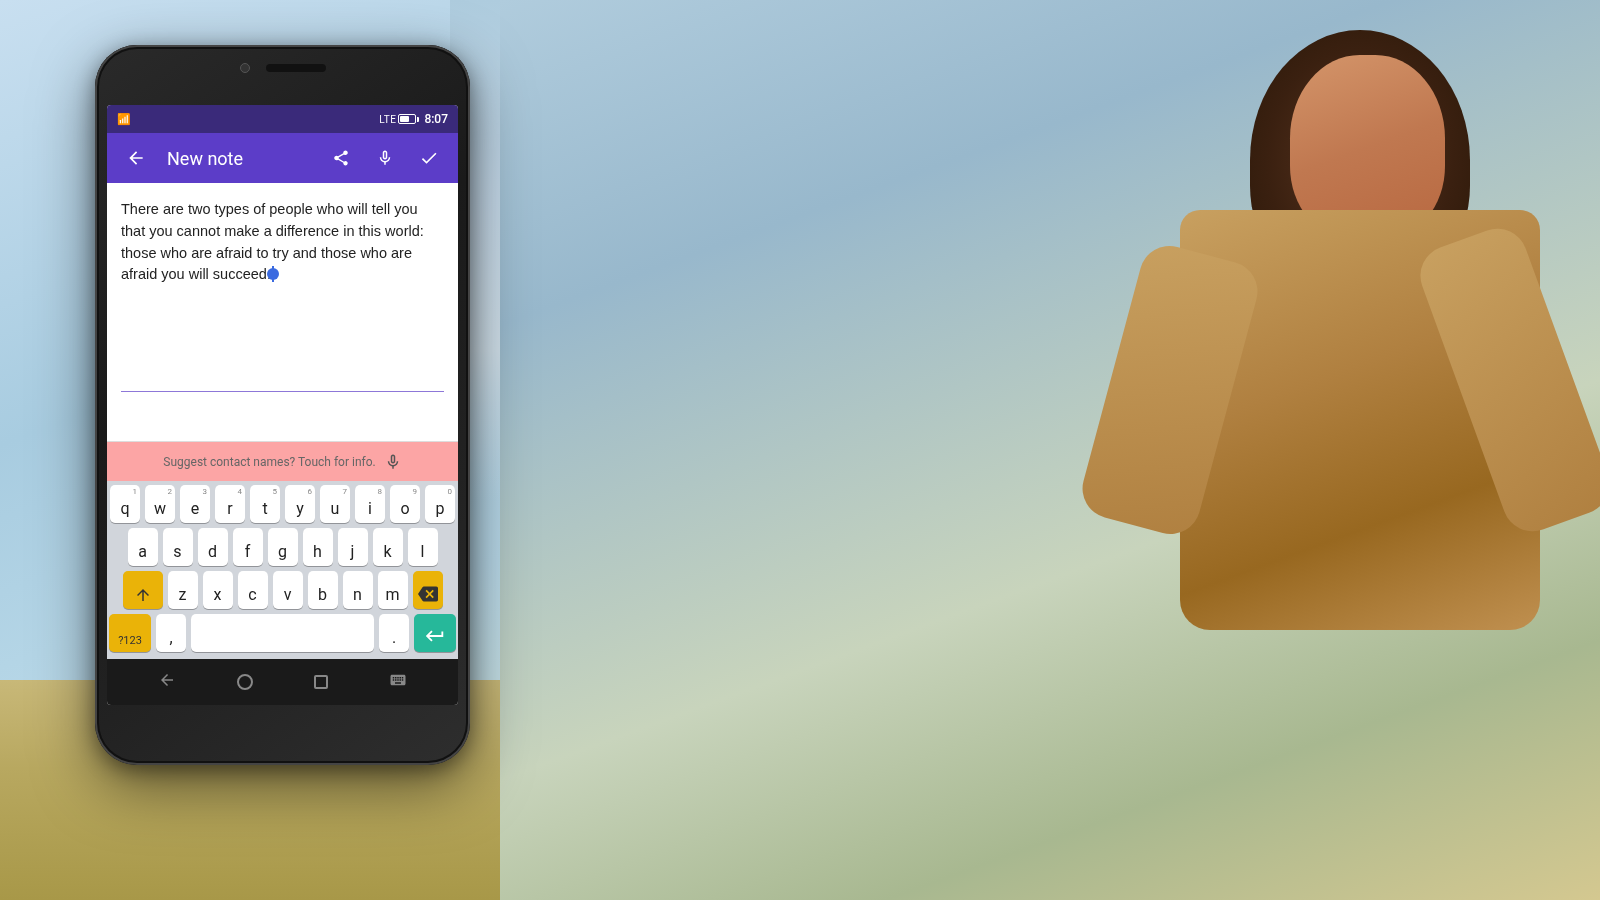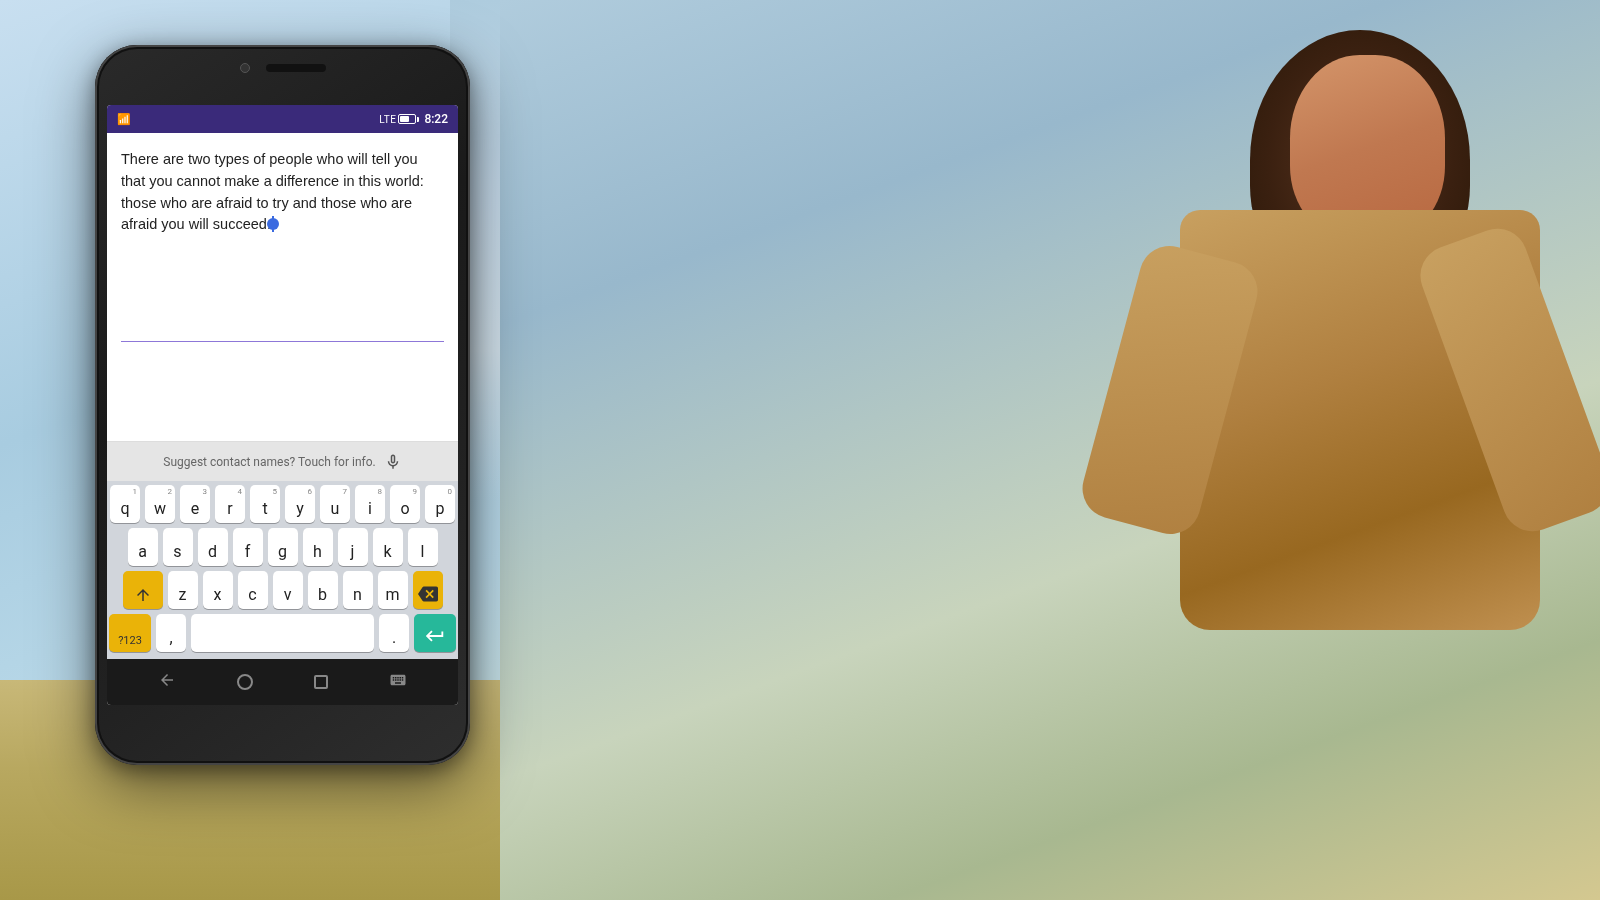--- a/index.html
+++ b/index.html
@@ -190,21 +190,21 @@
     
     .note-divider {
       height: 1px;
       background: #5c3dc8;
       margin: 8px 14px;
       opacity: 0.7;
     }
 
     
     .suggestion-bar {
-      background: #e5e5e5;
+      background: #fca5a5;
       height: 40px;
       display: flex;
       align-items: center;
       justify-content: center;
       padding: 0 12px;
       border-top: 1px solid #ddd;
       gap: 8px;
     }
     .suggestion-text {
       font-size: 12px;
@@ -430,24 +430,47 @@
           <span style="font-size:11px; margin-right:2px;">📶</span>
         </div>
         <div class="status-right">
           <span style="font-size:10px; letter-spacing:0.5px;">LTE</span>
           <div class="battery-icon">
             <div class="battery-body">
               <div class="battery-fill"></div>
             </div>
             <div class="battery-tip"></div>
           </div>
-          <span style="font-size:12px; font-weight:500; color:#fff; margin-left:3px;">8:22</span>
+          <span style="font-size:12px; font-weight:500; color:#fff; margin-left:3px;">8:07</span>
         </div>
       </div>
 
+      <div class="app-toolbar">
+        <div class="toolbar-icon back-arrow">
+          <svg width="20" height="20" viewBox="0 0 24 24" fill="white">
+            <path d="M20 11H7.83l5.59-5.59L12 4l-8 8 8 8 1.41-1.41L7.83 13H20v-2z"></path>
+          </svg>
+        </div>
+        <span class="toolbar-title">New note</span>
+        <div class="toolbar-icon">
+          <svg width="18" height="18" viewBox="0 0 24 24" fill="white">
+            <path d="M18 16.08c-.76 0-1.44.3-1.96.77L8.91 12.7c.05-.23.09-.46.09-.7s-.04-.47-.09-.7l7.05-4.11c.54.5 1.25.81 2.04.81 1.66 0 3-1.34 3-3s-1.34-3-3-3-3 1.34-3 3c0 .24.04.47.09.7L8.04 9.81C7.5 9.31 6.79 9 6 9c-1.66 0-3 1.34-3 3s1.34 3 3 3c.79 0 1.5-.31 2.04-.81l7.12 4.16c-.05.21-.08.43-.08.65 0 1.61 1.31 2.92 2.92 2.92s2.92-1.31 2.92-2.92-1.31-2.92-2.92-2.92z"></path>
+          </svg>
+        </div>
+        <div class="toolbar-icon">
+          <svg width="18" height="18" viewBox="0 0 24 24" fill="white">
+            <path d="M12 14c1.66 0 3-1.34 3-3V5c0-1.66-1.34-3-3-3S9 3.34 9 5v6c0 1.66 1.34 3 3 3zm-1-9c0-.55.45-1 1-1s1 .45 1 1v6c0 .55-.45 1-1 1s-1-.45-1-1V5zm6 6c0 2.76-2.24 5-5 5s-5-2.24-5-5H5c0 3.53 2.61 6.43 6 6.92V21h2v-3.08c3.39-.49 6-3.39 6-6.92h-2z"></path>
+          </svg>
+        </div>
+        <div class="toolbar-icon check-icon">
+          <svg width="20" height="20" viewBox="0 0 24 24" fill="white">
+            <path d="M9 16.17L4.83 12l-1.42 1.41L9 19 21 7l-1.41-1.41L9 16.17z"></path>
+          </svg>
+        </div>
+      </div>
 
       <div class="note-content">
         <div class="note-text">
           <span>There are two types of people who will tell you that you cannot make a difference in this world: those who are afraid to try and those who are afraid you will succeed.</span><span class="text-cursor"><span class="cursor-handle"></span></span>
         </div>
       </div>
 
       <div class="note-divider"></div>
 
       <div style="flex:1; background:#fff; min-height:30px;"></div>

